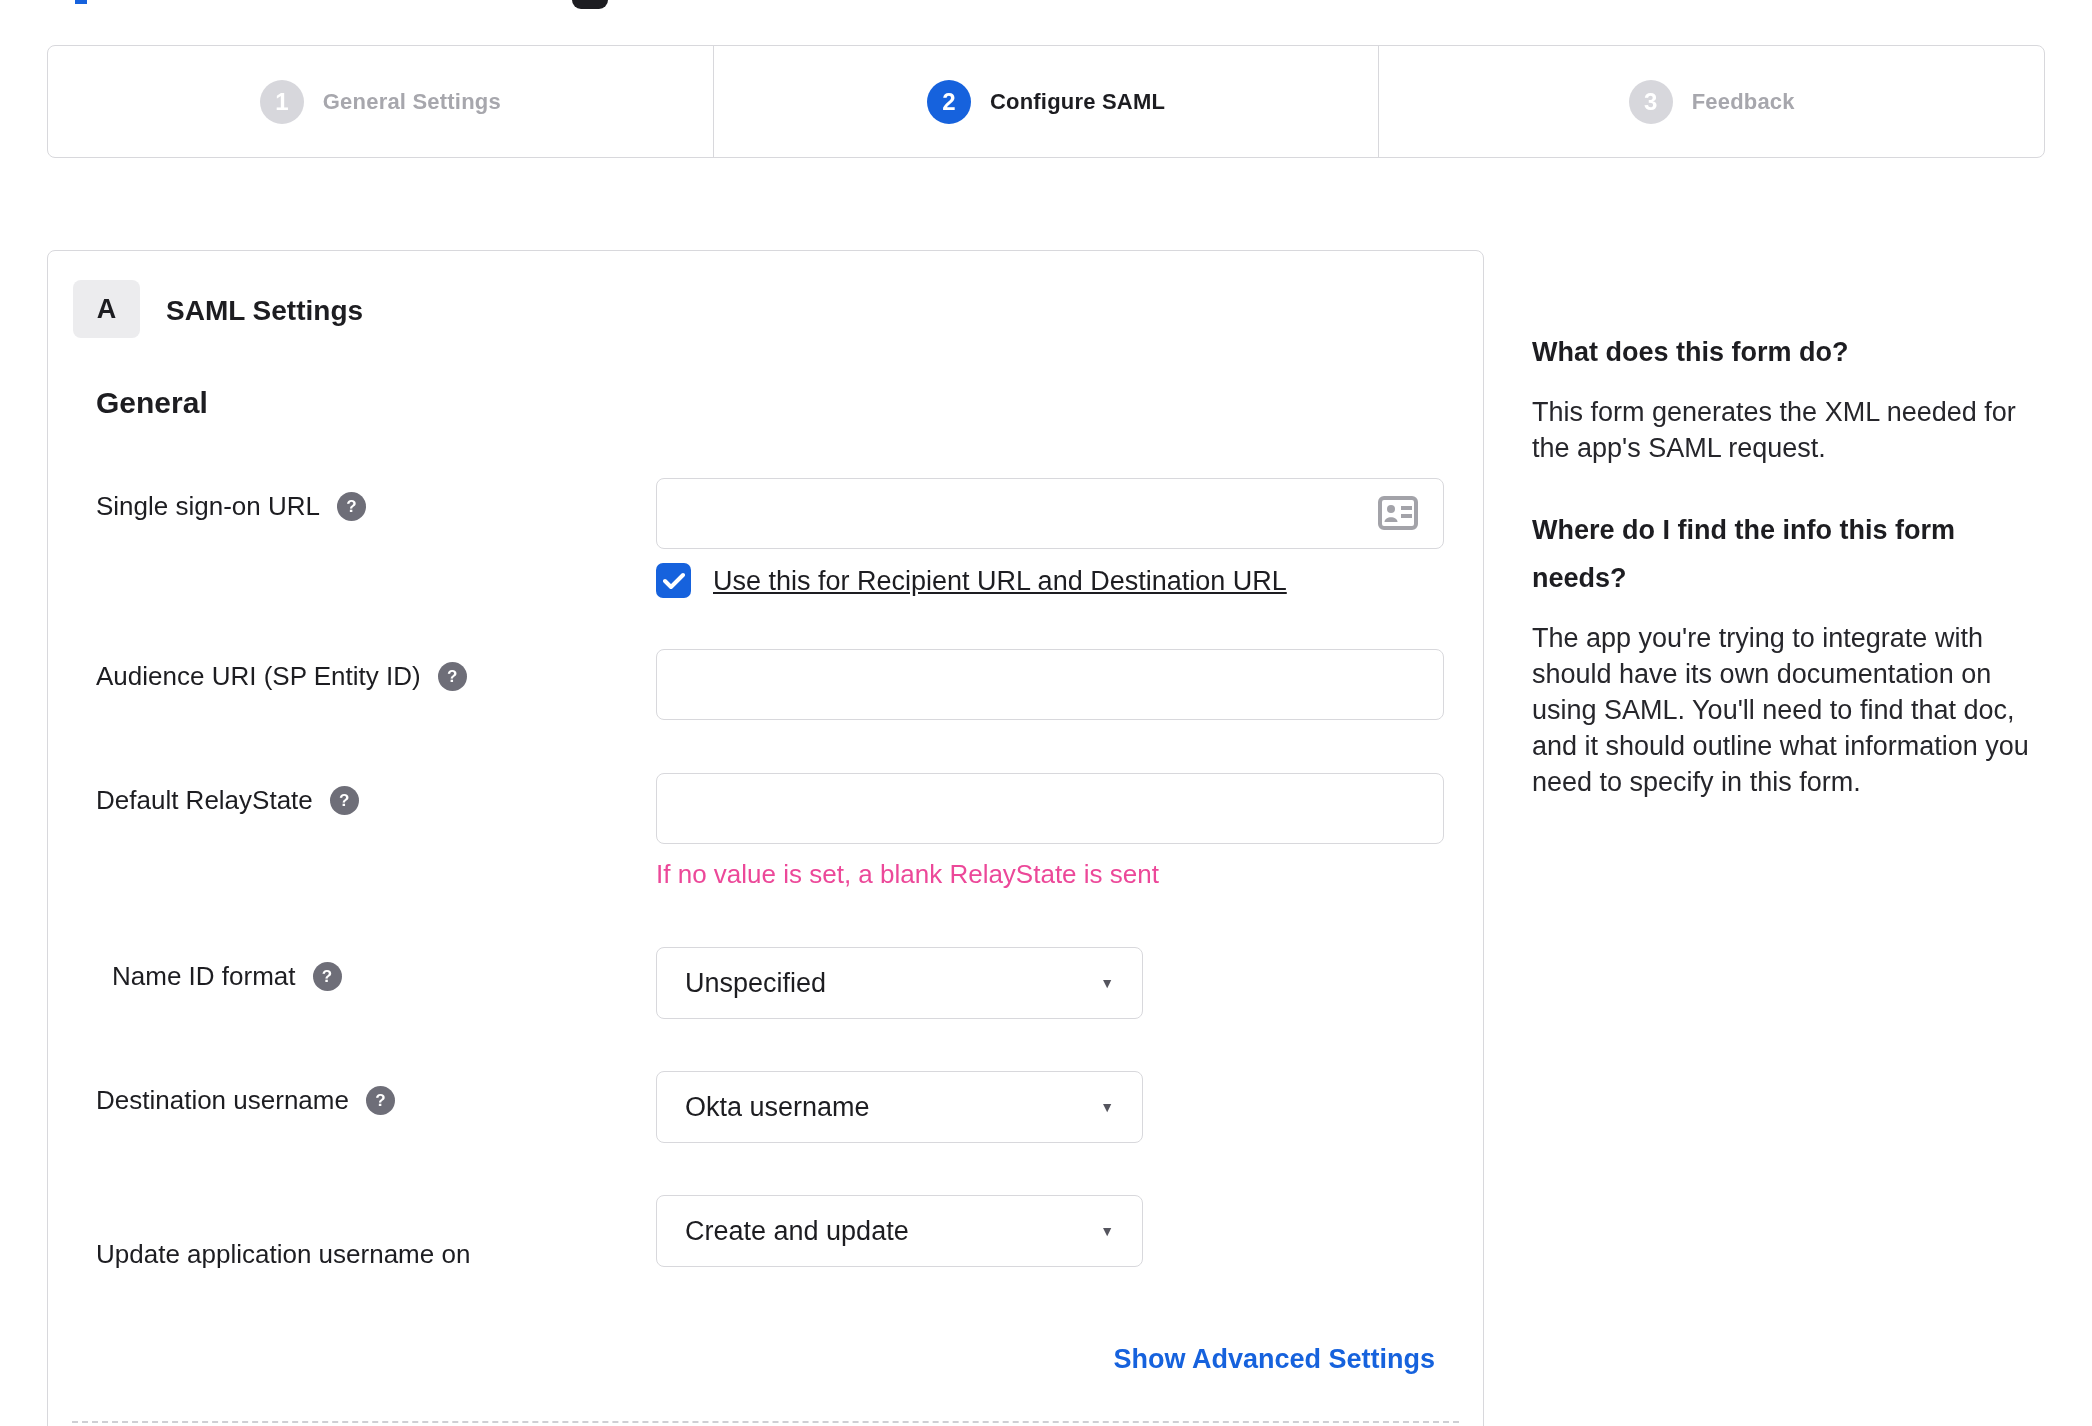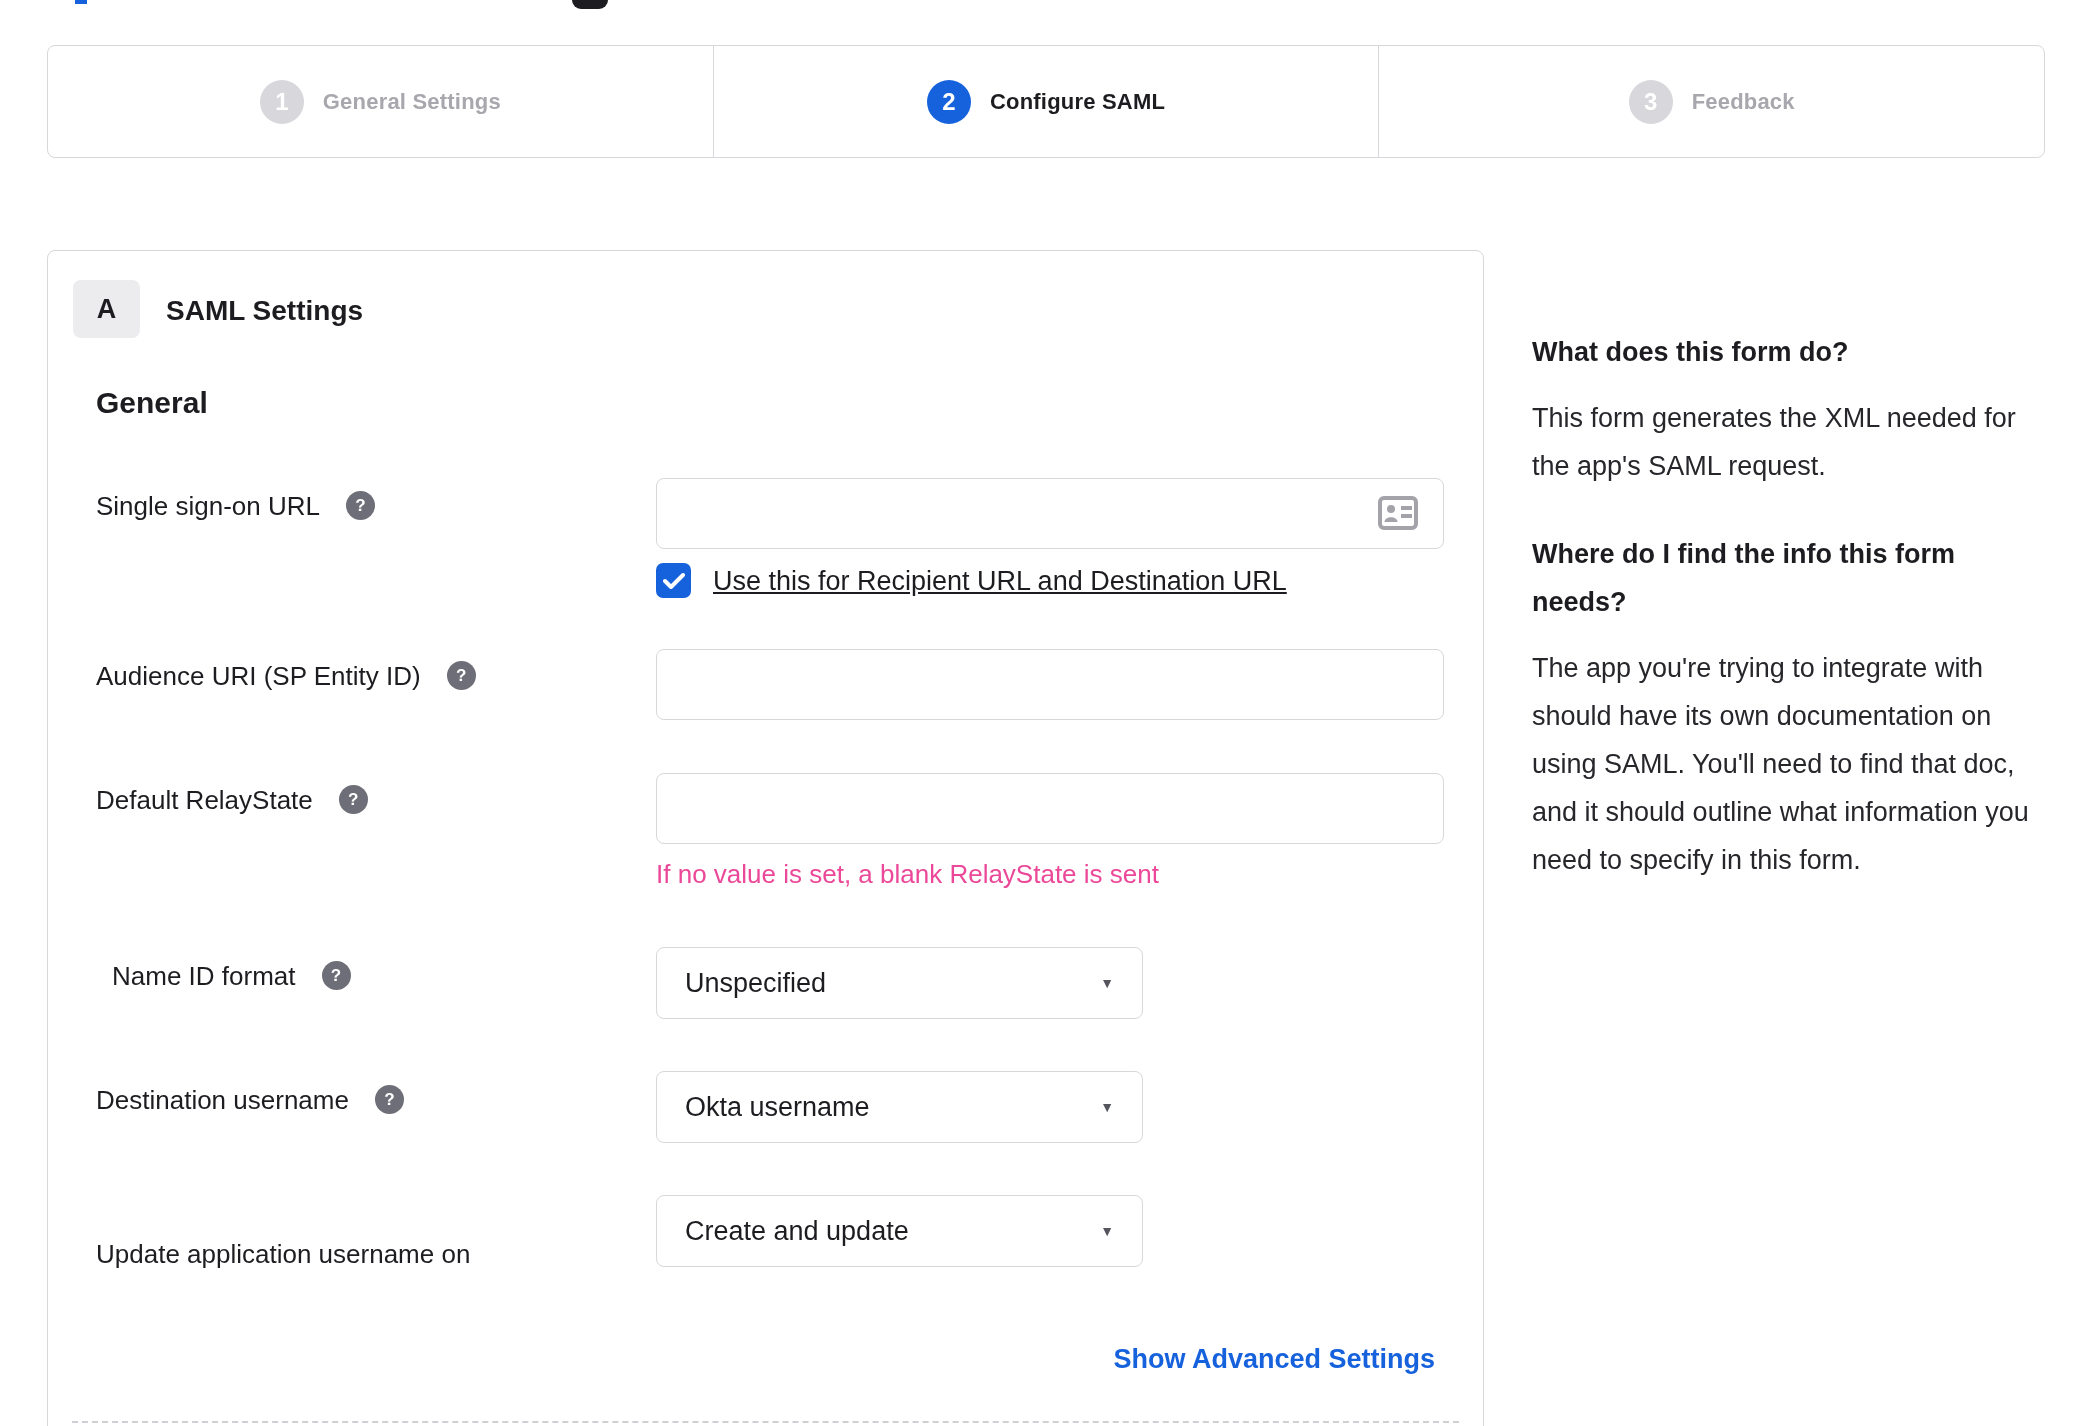--- a/index.html
+++ b/index.html
@@ -40,21 +40,21 @@
   }
   .section-badge {
     position:absolute; left:25px; top:29px; width:67px; height:58px;
     background:#ececee; border-radius:8px;
     display:flex; align-items:center; justify-content:center;
     font-weight:bold; font-size:27px; color:#1d1d21;
   }
   .section-title { position:absolute; left:118px; top:44px; font-weight:bold; font-size:28px; }
   .group-heading { position:absolute; left:48px; top:135px; font-weight:bold; font-size:30px; }
 
-  .field-label { position:absolute; display:inline-flex; align-items:flex-start; gap:26px; font-size:26px; color:#1d1d21; }
+  .field-label { position:absolute; display:inline-flex; align-items:center; gap:17px; font-size:26px; color:#1d1d21; }
   .help-badge {
     width:29px; height:29px; border-radius:50%; background:#6e6e78; flex:0 0 auto;
     display:flex; align-items:center; justify-content:center;
     color:#fff; font-size:17px; font-weight:bold; cursor:pointer;
   }
   .text-input {
     position:absolute; left:608px; width:788px; height:71px;
     border:1px solid #d8d8dc; border-radius:8px; background:#fff;
     font-family:"Liberation Sans", sans-serif; font-size:26px; color:#1d1d21;
     padding:0 70px 0 28px; outline:none;
@@ -79,21 +79,21 @@
 
   .advanced-link {
     position:absolute; right:48px; top:1093px;
     font-size:27px; font-weight:bold; color:#1662dd; text-decoration:none; cursor:pointer;
   }
   .dashed-sep { position:absolute; left:24px; right:24px; top:1170px; border-top:2px dashed #cfcfd4; }
 
   
   .help-col { position:absolute; left:1532px; top:328px; width:520px; }
   .help-q { font-weight:bold; font-size:27px; line-height:48px; color:#1d1d21; }
-  .help-a { font-size:27px; line-height:48px; color:#26262b; margin-top:18px; }
+  .help-a { font-size:27px; line-height:36px; color:#26262b; margin-top:18px; }
   .help-q2 { margin-top:40px; }
 </style>
 </head>
 <body>
 
 <div class="frag-blue"></div>
 <div class="frag-dark"></div>
 
 <div class="stepper">
   <div class="step">

